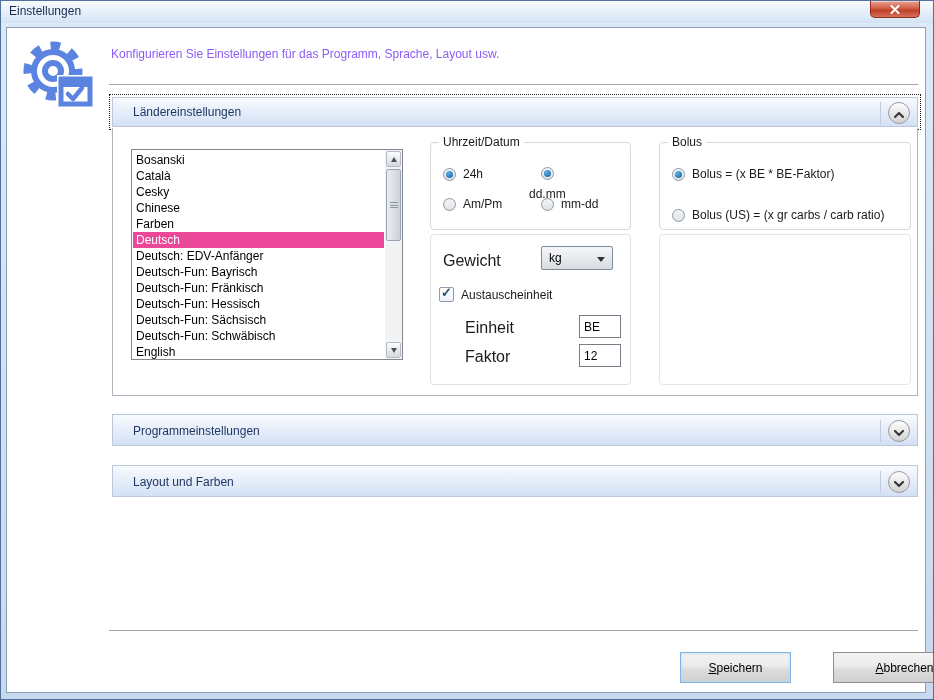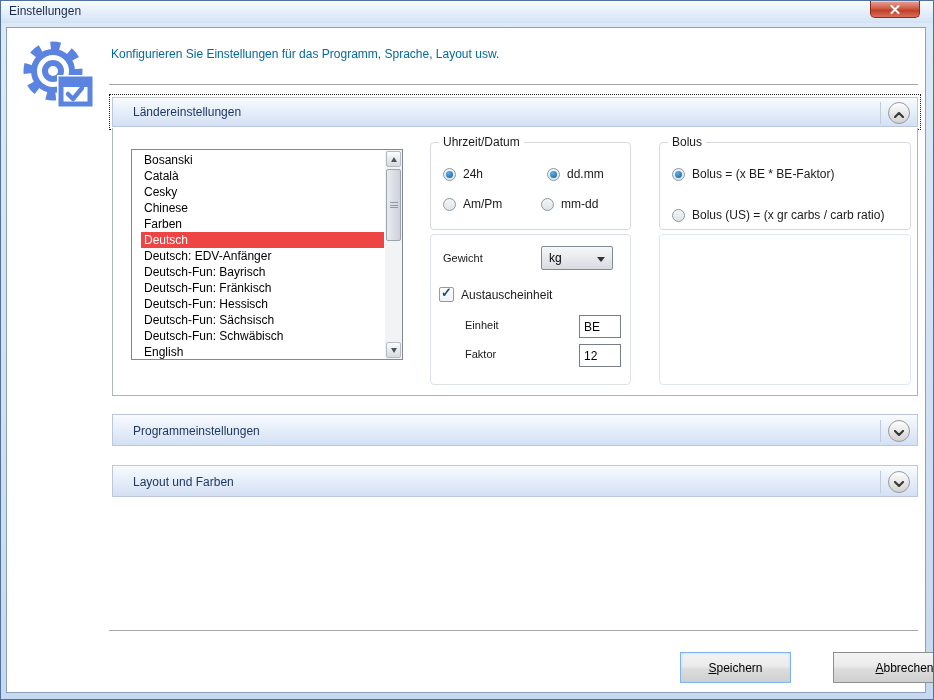--- a/index.html
+++ b/index.html
@@ -16,21 +16,21 @@
                background:linear-gradient(180deg,#E8A397 0%,#D4674F 40%,#C04129 60%,#D8705B 100%);
                border:1px solid #8E2B1A; border-top:none; border-radius:0 0 5px 5px;
                box-shadow:inset 0 1px 0 rgba(255,255,255,.45); cursor:pointer;
                display:flex; align-items:center; justify-content:center; }
 
   
   .client { position:absolute; left:5px; top:26px; width:920px; height:666px;
             background:#FFFFFF; border:1px solid #8CA0BE; }
 
   .app-icon { position:absolute; left:13px; top:12px; width:76px; height:72px; }
-  .description { position:absolute; left:104px; top:19px; font-size:12px; color:#0369a1; }
+  .description { position:absolute; left:104px; top:19px; font-size:12px; color:#8b5cf6; }
   .sep { position:absolute; left:102px; width:809px; height:1px; background:#A6A6A6; }
   .sep1 { top:56px; } .sep2 { top:602px; }
 
   
   .acc-header { position:absolute; left:105px; width:806px; height:30px;
                 background:linear-gradient(180deg,#F8FBFE 0%,#E8EFFA 45%,#D3E0F4 100%);
                 border:1px solid #BCC7DC; cursor:pointer; }
   .acc-header.focused { outline:1px dotted #1A1A1A; outline-offset:2px; }
   .acc-title { position:absolute; left:20px; top:7px; font-size:12px; color:#1F3864; }
   .acc-sep { position:absolute; right:36px; top:4px; width:1px; height:22px; background:#C2CBDC; }
@@ -41,24 +41,24 @@
   #hdr-country { top:69px; } 
   #hdr-program { top:386px; height:32px; }
   #hdr-layout  { top:437px; height:32px; }
 
   .acc-content { position:absolute; left:105px; top:100px; width:806px; height:268px;
                  background:#fff; border:1px solid #AEB4BE; border-top:none; }
 
   
   .listbox { position:absolute; left:18px; top:21px; width:272px; height:211px;
              background:#fff; border:1px solid #828790; padding-top:2px; }
-  .list-items { position:absolute; left:1px; top:2px; right:18px;margin-left:8px; }
+  .list-items { position:absolute; left:1px; top:2px; right:18px; }
   .list-item { height:16px; line-height:16px; font-size:12px; color:#000; padding-left:3px;
                white-space:nowrap; overflow:hidden; cursor:default; }
-  .list-item.selected { background:#ef4444; color:#fff; }
+  .list-item.selected { background:#ec4899; color:#fff; }
   .v-scrollbar { position:absolute; top:0; right:0; width:17px; height:100%; background:#F2F3F5; }
   .sb-btn { position:absolute; left:1px; width:15px; height:16px;
             background:linear-gradient(180deg,#FDFDFD,#D6D9DE); border:1px solid #B5BAC4;
             border-radius:2px; display:flex; align-items:center; justify-content:center; cursor:pointer; }
   .sb-btn.up { top:1px; } .sb-btn.down { bottom:1px; }
   .tri-up { width:0; height:0; border-left:3.5px solid transparent; border-right:3.5px solid transparent;
             border-bottom:5px solid #4C5460; }
   .tri-down { width:0; height:0; border-left:3.5px solid transparent; border-right:3.5px solid transparent;
               border-top:5px solid #4C5460; }
   .sb-thumb { position:absolute; left:1px; top:19px; width:15px; height:72px;
@@ -83,21 +83,21 @@
            border:1px solid #8A97A8; position:relative; flex:0 0 13px; }
   .radio.on::after { content:""; position:absolute; left:2px; top:2px; width:7px; height:7px;
                      border-radius:50%; background:radial-gradient(circle at 35% 30%,#57B2EE,#1B5E93); }
   .radio-label { font-size:12px; color:#1A1A1A; white-space:nowrap; }
   .checkbox { width:15px; height:15px; background:linear-gradient(180deg,#FDFDFD,#EEF2F5);
               border:1px solid #8E9CB2; border-radius:2px; position:relative; flex:0 0 15px; }
   .checkbox.on::after { content:"✓"; position:absolute; left:1px; top:-3px; font-size:13px;
                         font-weight:bold; color:#27506E; }
 
   
-  .form-label { position:absolute; font-size:11px; color:#1A1A1A;text-align:center; }
+  .form-label { position:absolute; font-size:16px; color:#1A1A1A;text-align:center; }
   .combo { position:absolute; width:72px; height:24px;
            background:linear-gradient(180deg,#F6F7F8 0%,#E9EBEE 45%,#D7DBE0 100%);
            border:1px solid #7F8A99; border-radius:2px; cursor:pointer; }
   .combo-value { position:absolute; left:7px; top:4px; font-size:12px; color:#000; }
   .combo-arrow { position:absolute; right:7px; top:10px; width:0; height:0;
                  border-left:4px solid transparent; border-right:4px solid transparent;
                  border-top:5px solid #333; }
   .textbox { position:absolute; width:42px; height:23px; border:1px solid #777E88; background:#fff;
              font-family:"Liberation Sans",sans-serif; font-size:12px; color:#000; padding:0 4px; }
 
@@ -186,21 +186,21 @@
             </div>
         </div>
       </div>
 
       <div class="groupbox" id="gb-timedate">
         <span class="gb-legend">Uhrzeit/Datum</span>
         <div class="radio-row" style="left:12px; top:24px;">
           <span class="radio on"></span>
           <span class="radio-label">24h</span>
         </div>
-        <div class="radio-row" style="left:116px; top:24px;">
+        <div class="radio-row" style="left:98px; top:24px;flex-direction:column;">
           <span class="radio on"></span>
           <span class="radio-label">dd.mm</span>
         </div>
         <div class="radio-row" style="left:12px; top:54px;">
           <span class="radio"></span>
           <span class="radio-label">Am/Pm</span>
         </div>
         <div class="radio-row" style="left:110px; top:54px;">
           <span class="radio"></span>
           <span class="radio-label">mm-dd</span>

